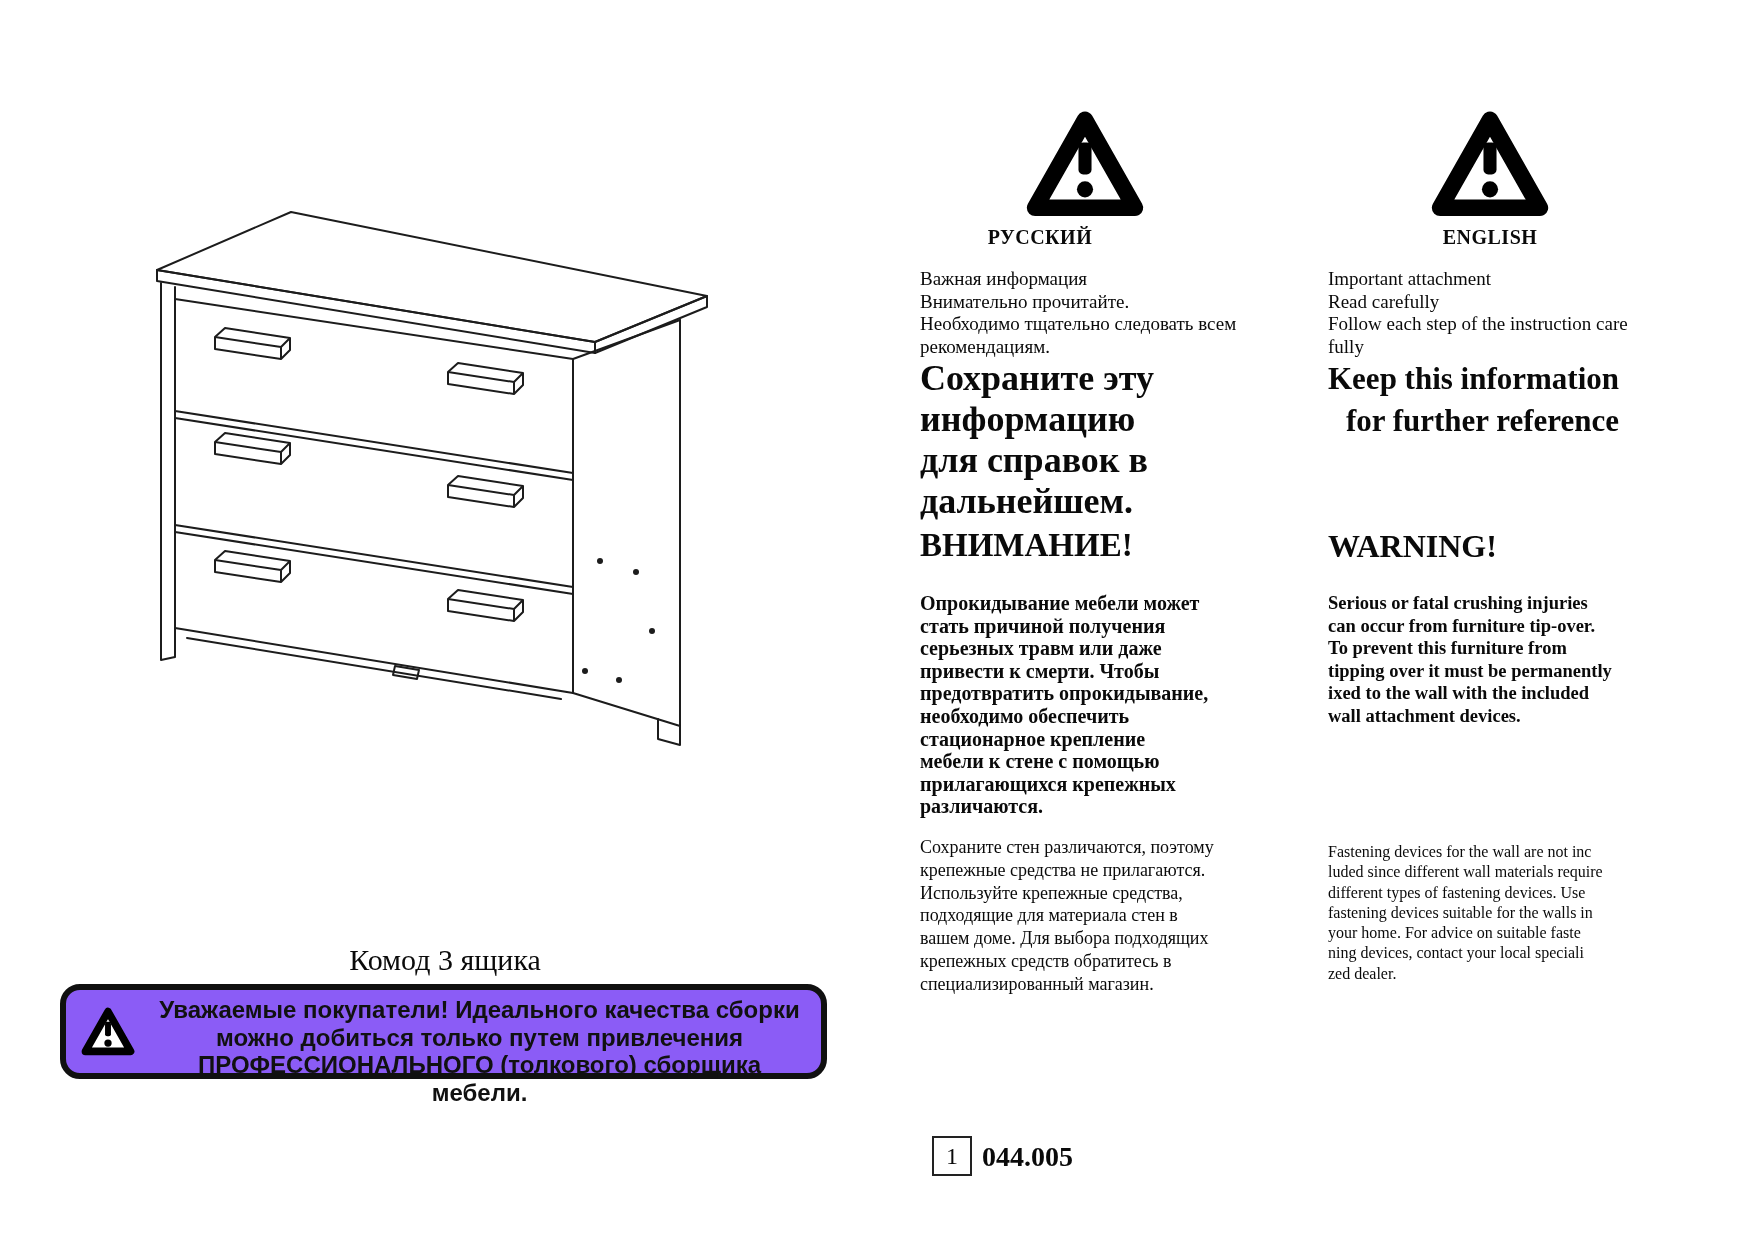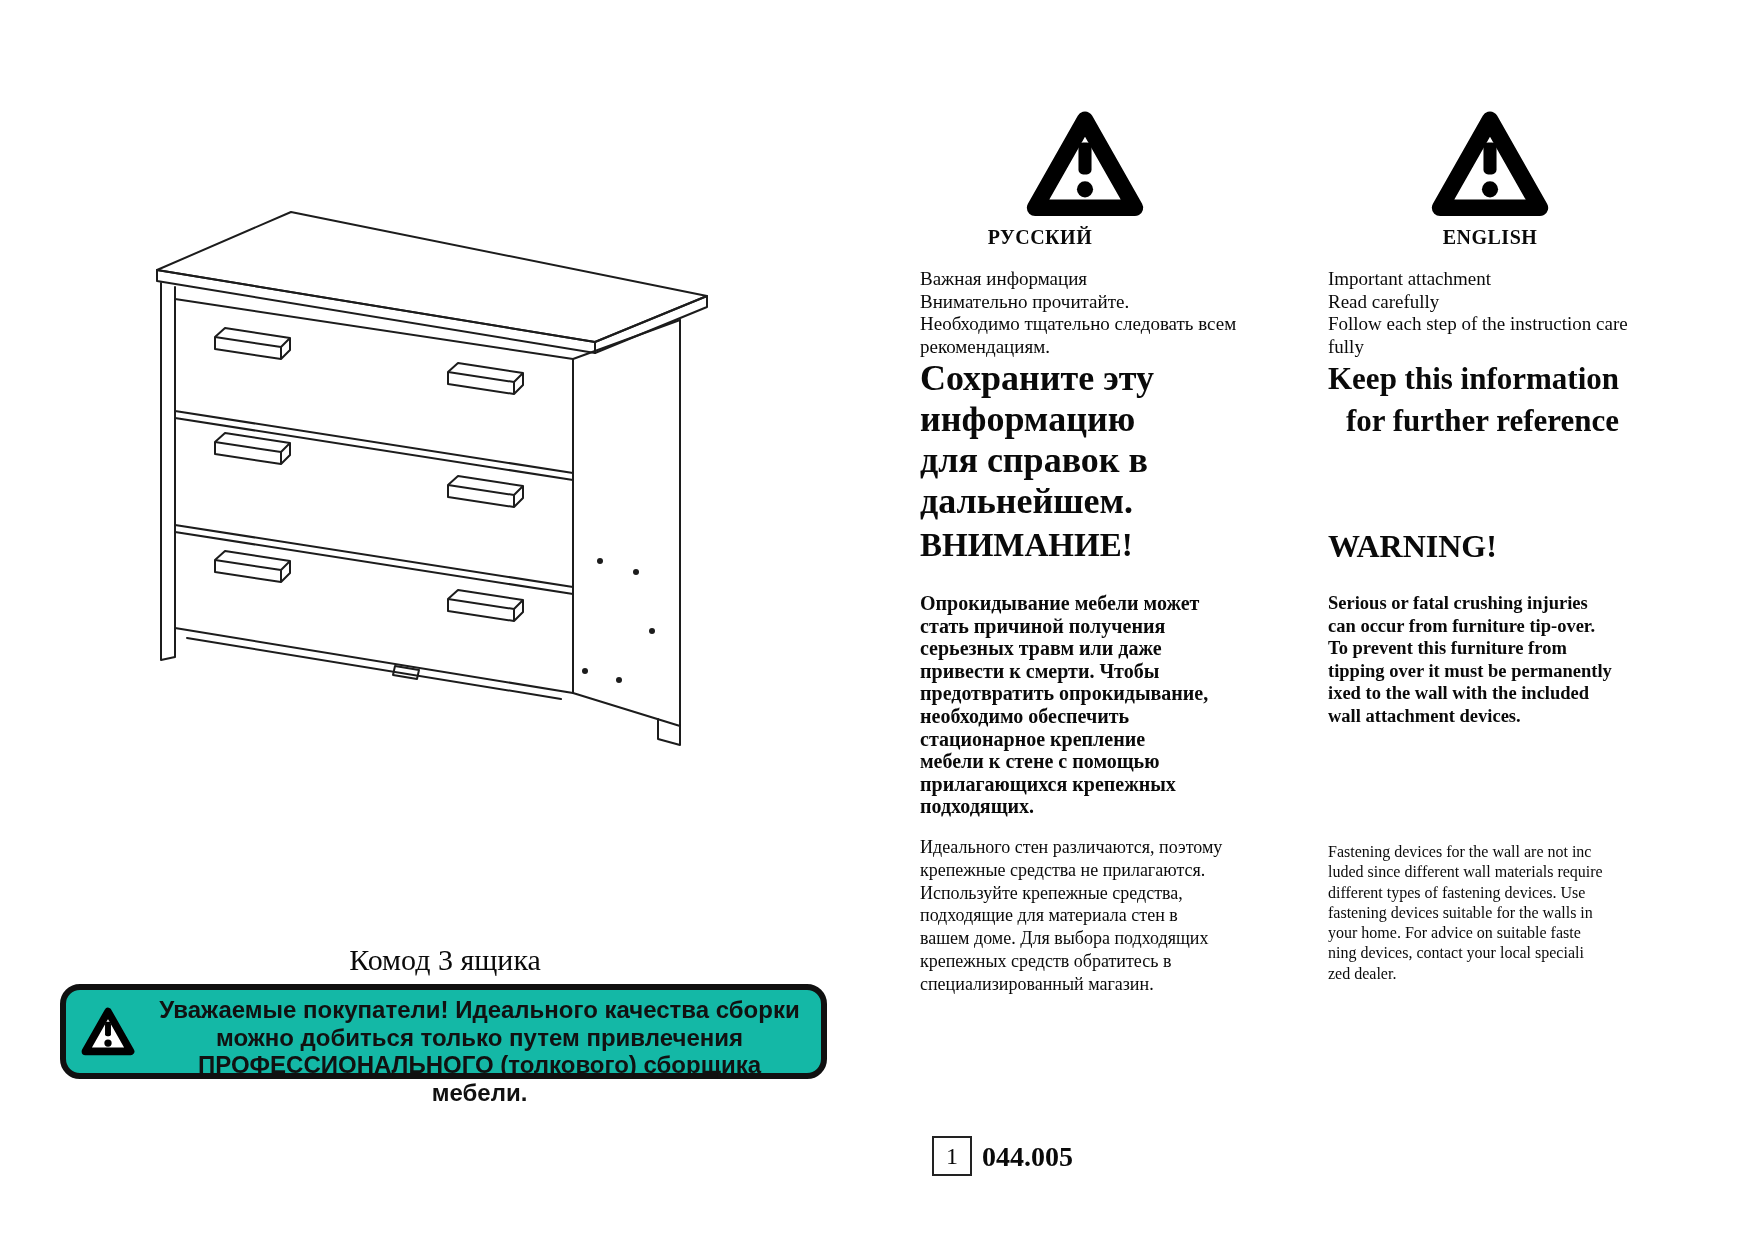--- a/index.html
+++ b/index.html
@@ -19,21 +19,21 @@
   .en-keep{font-size:31px;line-height:42px;text-align:right;}
   .warn-title{position:absolute;font-weight:bold;font-size:33px;}
   .en-warn-title{font-size:32px;}
   .warn-body{position:absolute;font-weight:bold;font-size:20px;line-height:22.6px;}
   .en-warn-body{font-size:18.5px;}
   .note{position:absolute;font-size:18px;line-height:22.8px;}
   .en-note{font-size:16px;line-height:20.3px;}
   
   .caption{position:absolute;left:165px;top:901px;width:560px;text-align:center;font-size:30px;line-height:45px;margin-top:36px;}
   
-  .assembly-box{position:absolute;left:60px;top:984px;width:755px;height:83px;border:6px solid #101010;border-radius:20px;background:#14b8a6;}
+  .assembly-box{position:absolute;left:60px;top:984px;width:755px;height:83px;border:6px solid #101010;border-radius:20px;background:#8b5cf6;}
   .assembly-tri{position:absolute;left:14px;top:13px;width:56px;height:58px;}
   .assembly-text{position:absolute;left:84px;right:12px;top:6px;text-align:center;
     font-family:"Liberation Sans","DejaVu Sans",sans-serif;font-weight:bold;font-size:24px;line-height:27.5px;color:#111;}
   
   .page-num-box{position:absolute;left:932px;top:1136px;width:36px;height:36px;border:2px solid #222;
     text-align:center;line-height:36px;font-size:24px;}
   .doc-code{position:absolute;left:982px;top:1141px;font-weight:bold;font-size:28px;}
   svg{display:block;}
 </style>
 </head>
@@ -138,24 +138,24 @@
   <div class="warn-body" style="left:920px;top:592px">
       <div>Опрокидывание мебели может</div>
       <div>стать причиной получения</div>
       <div>серьезных травм или даже</div>
       <div>привести к смерти. Чтобы</div>
       <div>предотвратить опрокидывание,</div>
       <div>необходимо обеспечить</div>
       <div>стационарное крепление</div>
       <div>мебели к стене с помощью</div>
       <div>прилагающихся крепежных</div>
-      <div>подходящих.</div>
+      <div>различаются.</div>
     </div>
   <div class="note" style="left:920px;top:836px">
-      <div>Идеального стен различаются, поэтому</div>
+      <div>Сохраните стен различаются, поэтому</div>
       <div>крепежные средства не прилагаются.</div>
       <div>Используйте крепежные средства,</div>
       <div>подходящие для материала стен в</div>
       <div>вашем доме. Для выбора подходящих</div>
       <div>крепежных средств обратитесь в</div>
       <div>специализированный магазин.</div>
     </div>
 
   <svg class="tri-lg" style="left:1428px;top:108px" viewBox="0 0 104 96">
       <use href="#warntri"></use>

